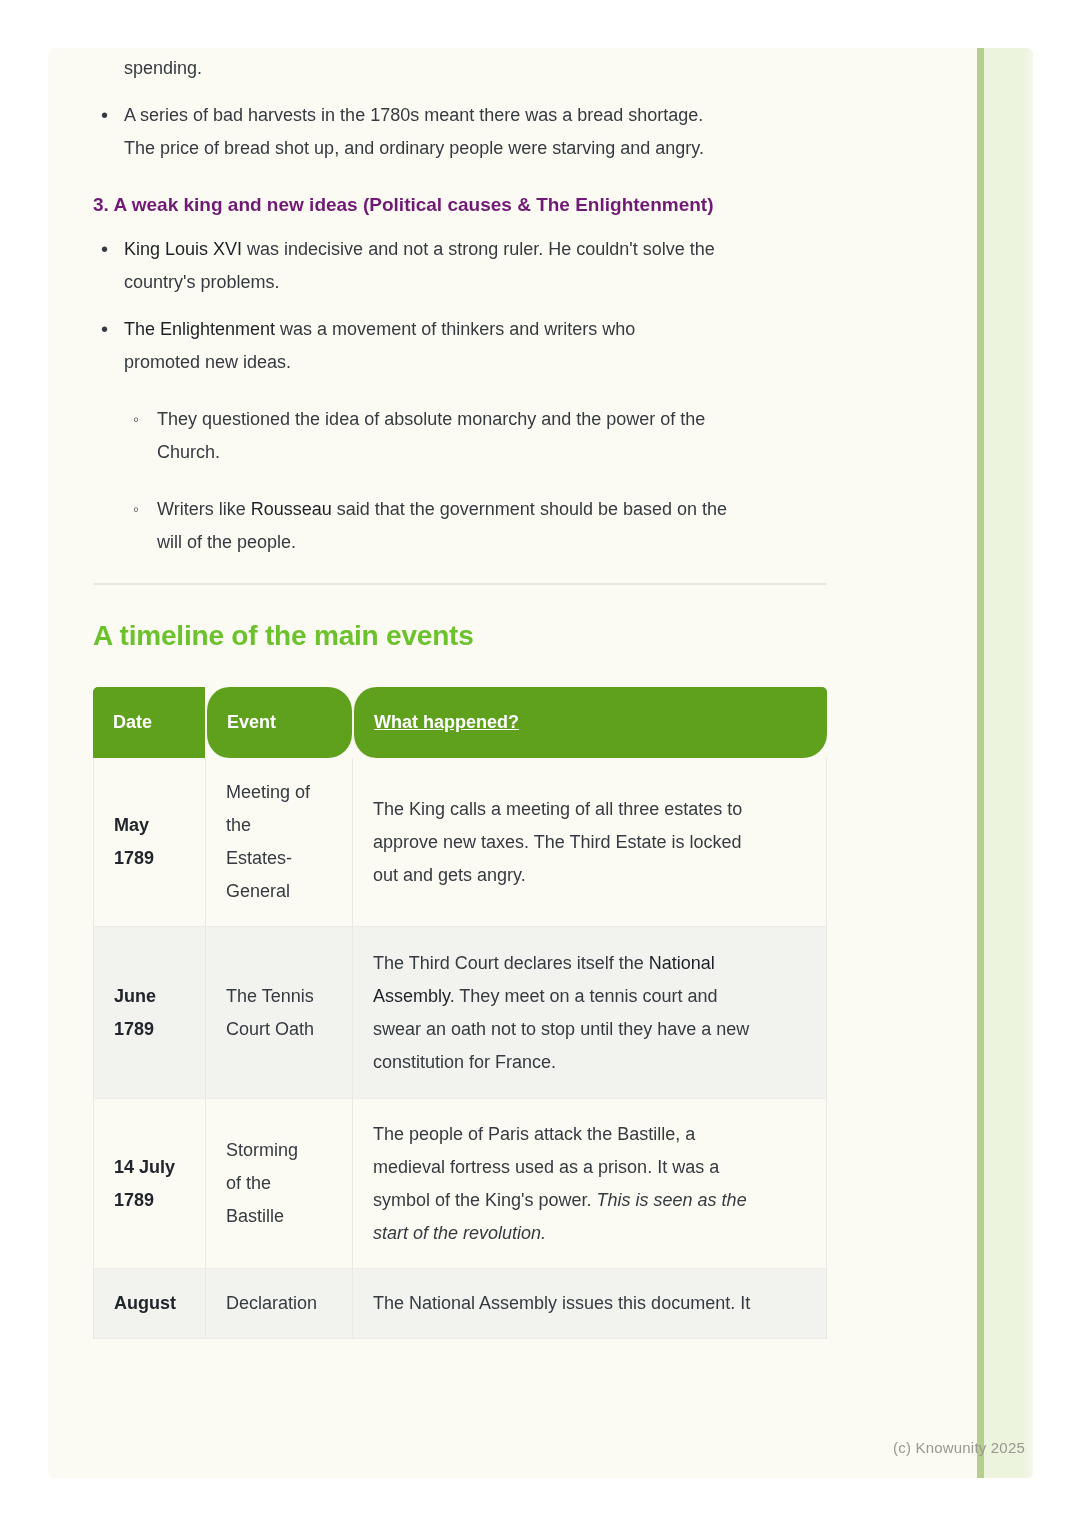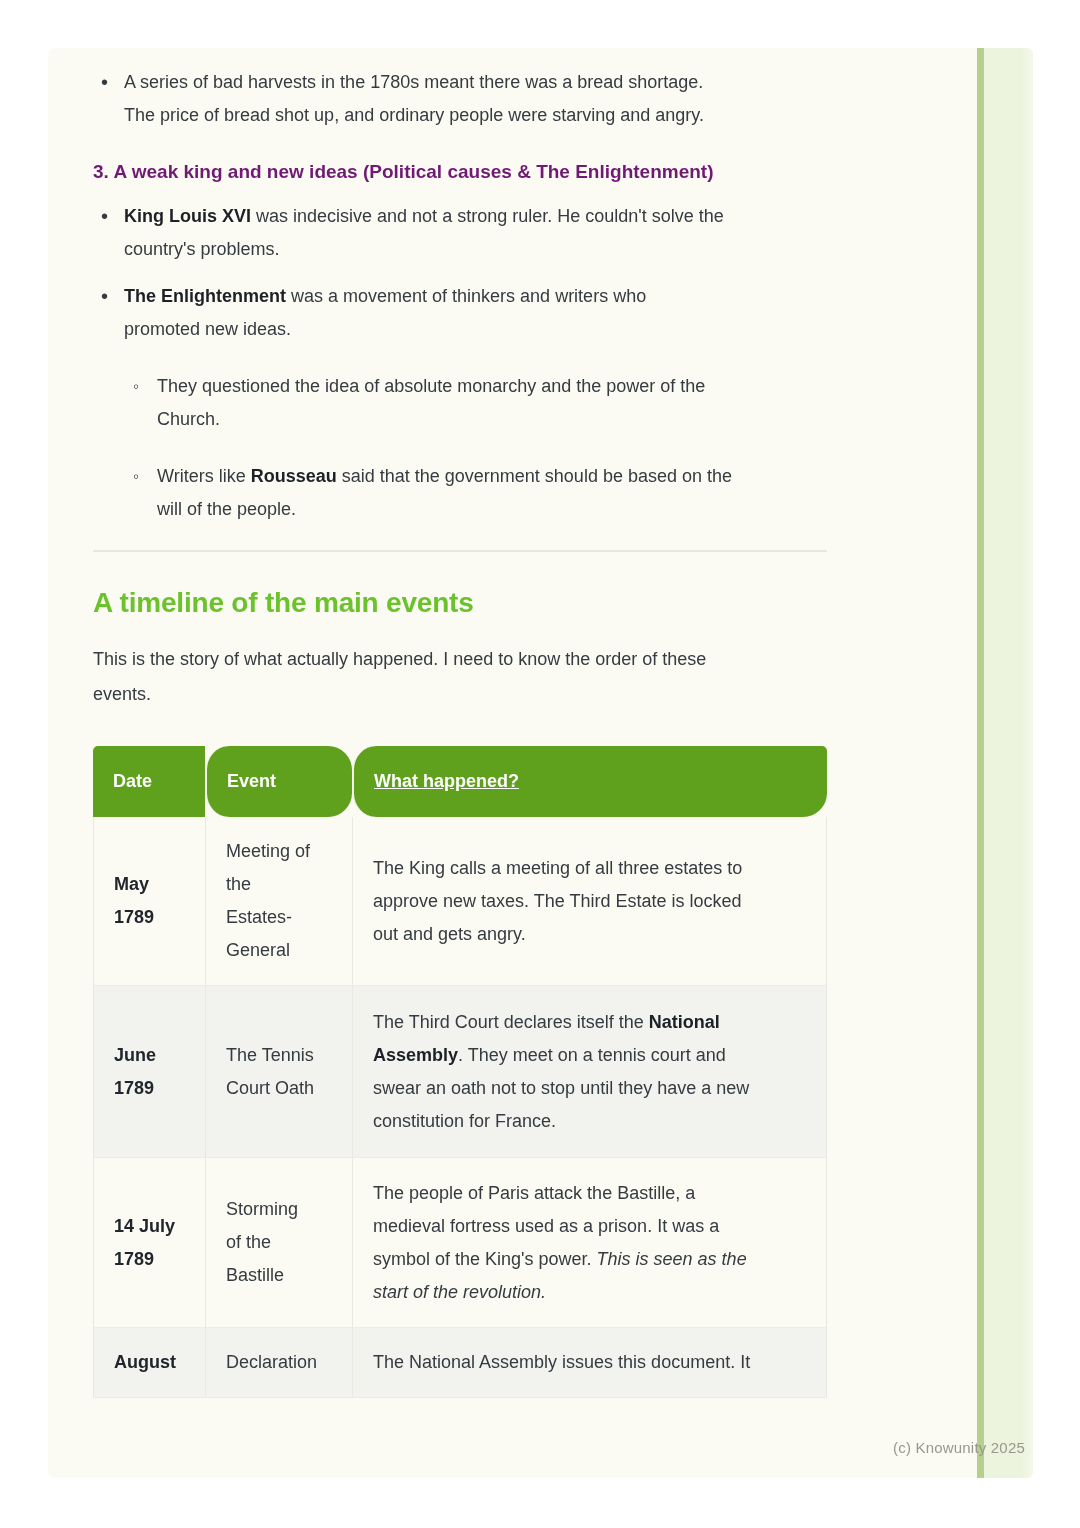--- a/index.html
+++ b/index.html
@@ -40,21 +40,21 @@
   ul.l2 > li {
     position: relative; padding-left: 33px; margin-top: 24px;
     white-space: pre-wrap;
   }
   ul.l2 > li::before {
     content: "\25E6";
     position: absolute; left: 9px; top: 0;
     font-size: 17px; color: #353b41;
   }
 
-  .b { font-weight: 700; color: #1d2127; }
+  .b { font-weight: 400; color: #1d2127; }
   .i { font-style: italic; }
 
   h3.sec {
     margin: 26px 0 0 0;
     font-size: 19px; line-height: 28px; font-weight: 700;
     color: #701a75;
   }
   hr.divider {
     margin: 24px 0 0 0; border: none;
     border-top: 2px solid #eae7e0;
@@ -114,20 +114,21 @@
   }
 </style>
 </head>
 <body>
 
 <div class="page">
 
   <div class="card">
     <div class="inner">
 
+      <p class="orphan">spending.</p>
 
       <ul class="l1">
           <li><span>A series of bad harvests in the 1780s meant there was a bread shortage.
 The price of bread shot up, and ordinary people were starving and angry.</span></li>
         </ul>
 
       <h3 class="sec">3. A weak king and new ideas (Political causes &amp; The Enlightenment)</h3>
 
       <ul class="l1 causes">
           <li><span class="b">King Louis XVI</span><span> was indecisive and not a strong ruler. He couldn't solve the
@@ -138,22 +139,20 @@
 Church.</span></li>
               <li><span>Writers like </span><span class="b">Rousseau</span><span> said that the government should be based on the
 will of the people.</span></li>
             </ul></li>
         </ul>
 
       <hr class="divider">
 
       <h2 class="green">A timeline of the main events</h2>
 
-      <p class="intro">This is the story of what actually happened. I need to know the order of these
-events.</p>
 
       <table class="timeline">
         <colgroup>
           <col class="c-date">
             <col class="c-event">
             <col class="c-what">
         </colgroup>
         <thead>
           <tr id="head-row">
               <th>Date</th>

